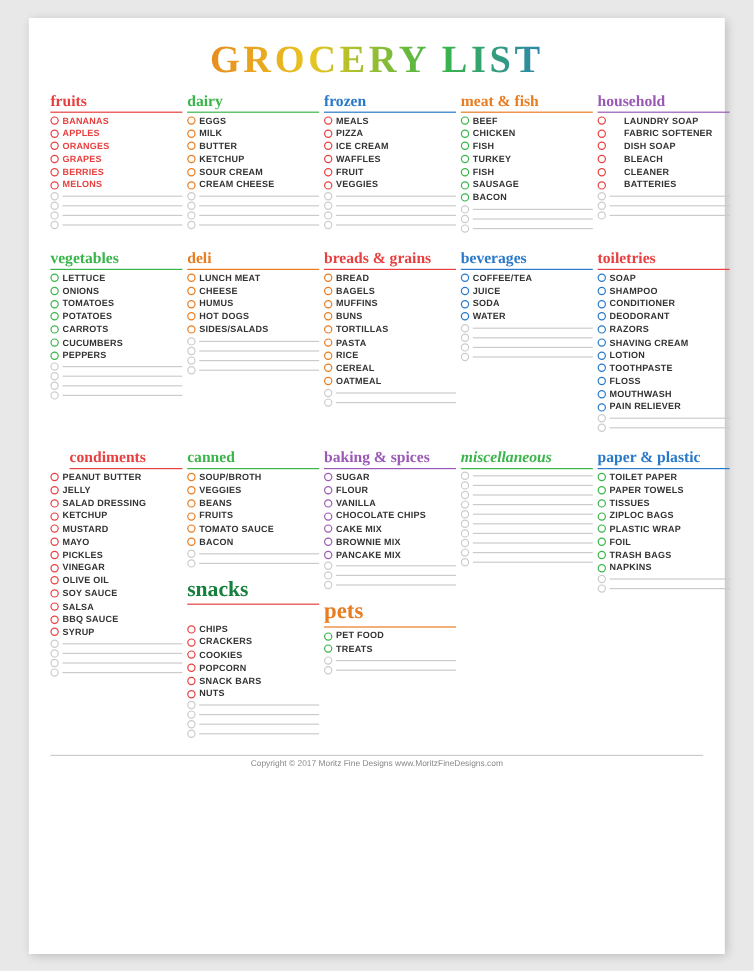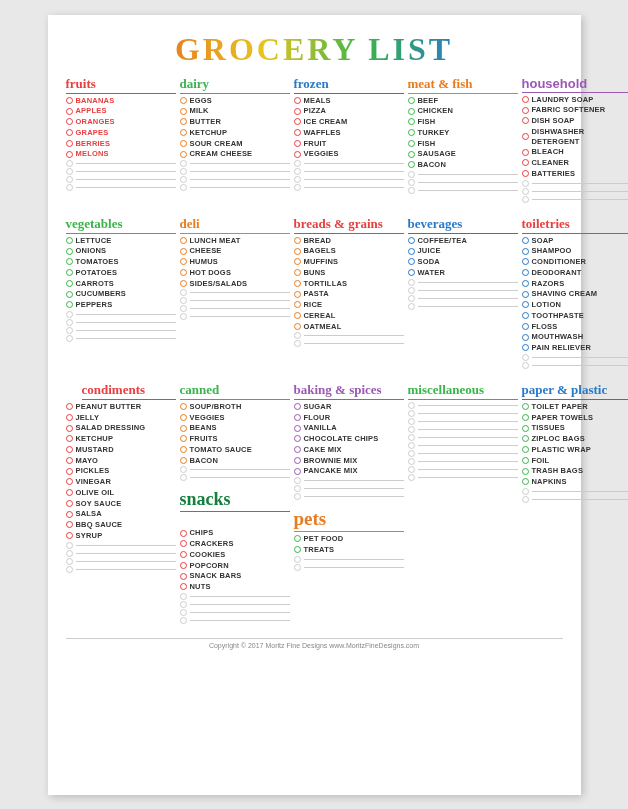--- a/index.html
+++ b/index.html
@@ -6,21 +6,21 @@
     body {
       background: #e8e8e8;
       display: flex;
       justify-content: center;
       align-items: center;
       min-height: 100vh;
       font-family: Arial, sans-serif;
     }
     .page {
       background: white;
-      width: 533px;
+      width: 580px;
       min-height: 780px;
       padding: 16px 18px 10px 18px;
       position: relative;
       box-shadow: 2px 2px 8px rgba(0,0,0,0.2);
     }
     .main-title {
       text-align: center;
       font-size: 32px;
       font-weight: 900;
       font-family: Georgia, serif;
@@ -91,21 +91,21 @@
 
     .col-frozen .section-title { color: #2979c9; }
     .col-frozen .item-row { color: #333; }
     .col-frozen .item-row .dot { border-color: #e84040; }
 
     .col-meat .section-title { color: #e87c20; }
     .col-meat .item-row { color: #333; }
     .col-meat .item-row .dot { border-color: #3ab54a; }
 
     .col-household .section-title { color: #9b59b6; }
-    .col-household .item-row { color: #333; }
+    .col-household .item-row { color: #333; gap: 12px; }
     .col-household .item-row .dot { border-color: #e84040; }
 
     .col-vegetables .section-title { color: #3ab54a; }
     .col-vegetables .item-row { color: #333; }
     .col-vegetables .item-row .dot { border-color: #3ab54a; }
 
     .col-deli .section-title { color: #e87c20; }
     .col-deli .item-row { color: #333; }
     .col-deli .item-row .dot { border-color: #e87c20; }
 
@@ -337,36 +337,32 @@
           <span class="dot"></span>
           <span class="line"></span>
         </div>
       <div class="blank-row">
           <span class="dot"></span>
           <span class="line"></span>
         </div>
     </div>
 
     <div class="section col-household">
-      <div class="section-title" style="font-family:Liberation Sans, sans-serif; font-size:13px; color:#9b59b6; border-bottom:1.5px solid #9b59b6; margin-bottom:2px;">household</div>
+      <div class="section-title" style="font-family:Liberation Serif, serif; font-size:13px; color:#9b59b6; border-bottom:1.5px solid #9b59b6; margin-bottom:2px;">household</div>
       <div class="item-row">
           <span class="dot" style="border-color:#e84040;"></span>
           <span class="item-text">LAUNDRY SOAP</span>
         </div>
       <div class="item-row">
           <span class="dot" style="border-color:#e84040;"></span>
           <span class="item-text">FABRIC SOFTENER</span>
         </div>
       <div class="item-row">
           <span class="dot" style="border-color:#e84040;"></span>
           <span class="item-text">DISH SOAP</span>
-        </div>
-      <div class="item-row">
-          <span class="dot" style="border-color:#e84040;"></span>
-          <span class="item-text">DISHWASHER DETERGENT</span>
         </div>
       <div class="item-row">
           <span class="dot" style="border-color:#e84040;"></span>
           <span class="item-text">BLEACH</span>
         </div>
       <div class="item-row">
           <span class="dot" style="border-color:#e84040;"></span>
           <span class="item-text">CLEANER</span>
         </div>
       <div class="item-row">
@@ -833,21 +829,21 @@
             <span class="line"></span>
           </div>
         <div class="blank-row">
             <span class="dot"></span>
             <span class="line"></span>
           </div>
       </div>
     </div>
 
     <div class="section col-misc">
-      <div class="section-title" style="font-family:'Brush Script MT',cursive; font-size:13px; color:#3ab54a; border-bottom:1.5px solid #3ab54a; margin-bottom:2px;">miscellaneous</div>
+      <div class="section-title" style="font-family:'Brush Script MT',cursive; font-size:13px; color:#3ab54a; border-bottom:1.5px solid #3ab54a; margin-bottom:2px;font-style:italic;">miscellaneous</div>
       <div class="blank-row">
           <span class="dot"></span>
           <span class="line"></span>
         </div>
       <div class="blank-row">
           <span class="dot"></span>
           <span class="line"></span>
         </div>
       <div class="blank-row">
           <span class="dot"></span>

